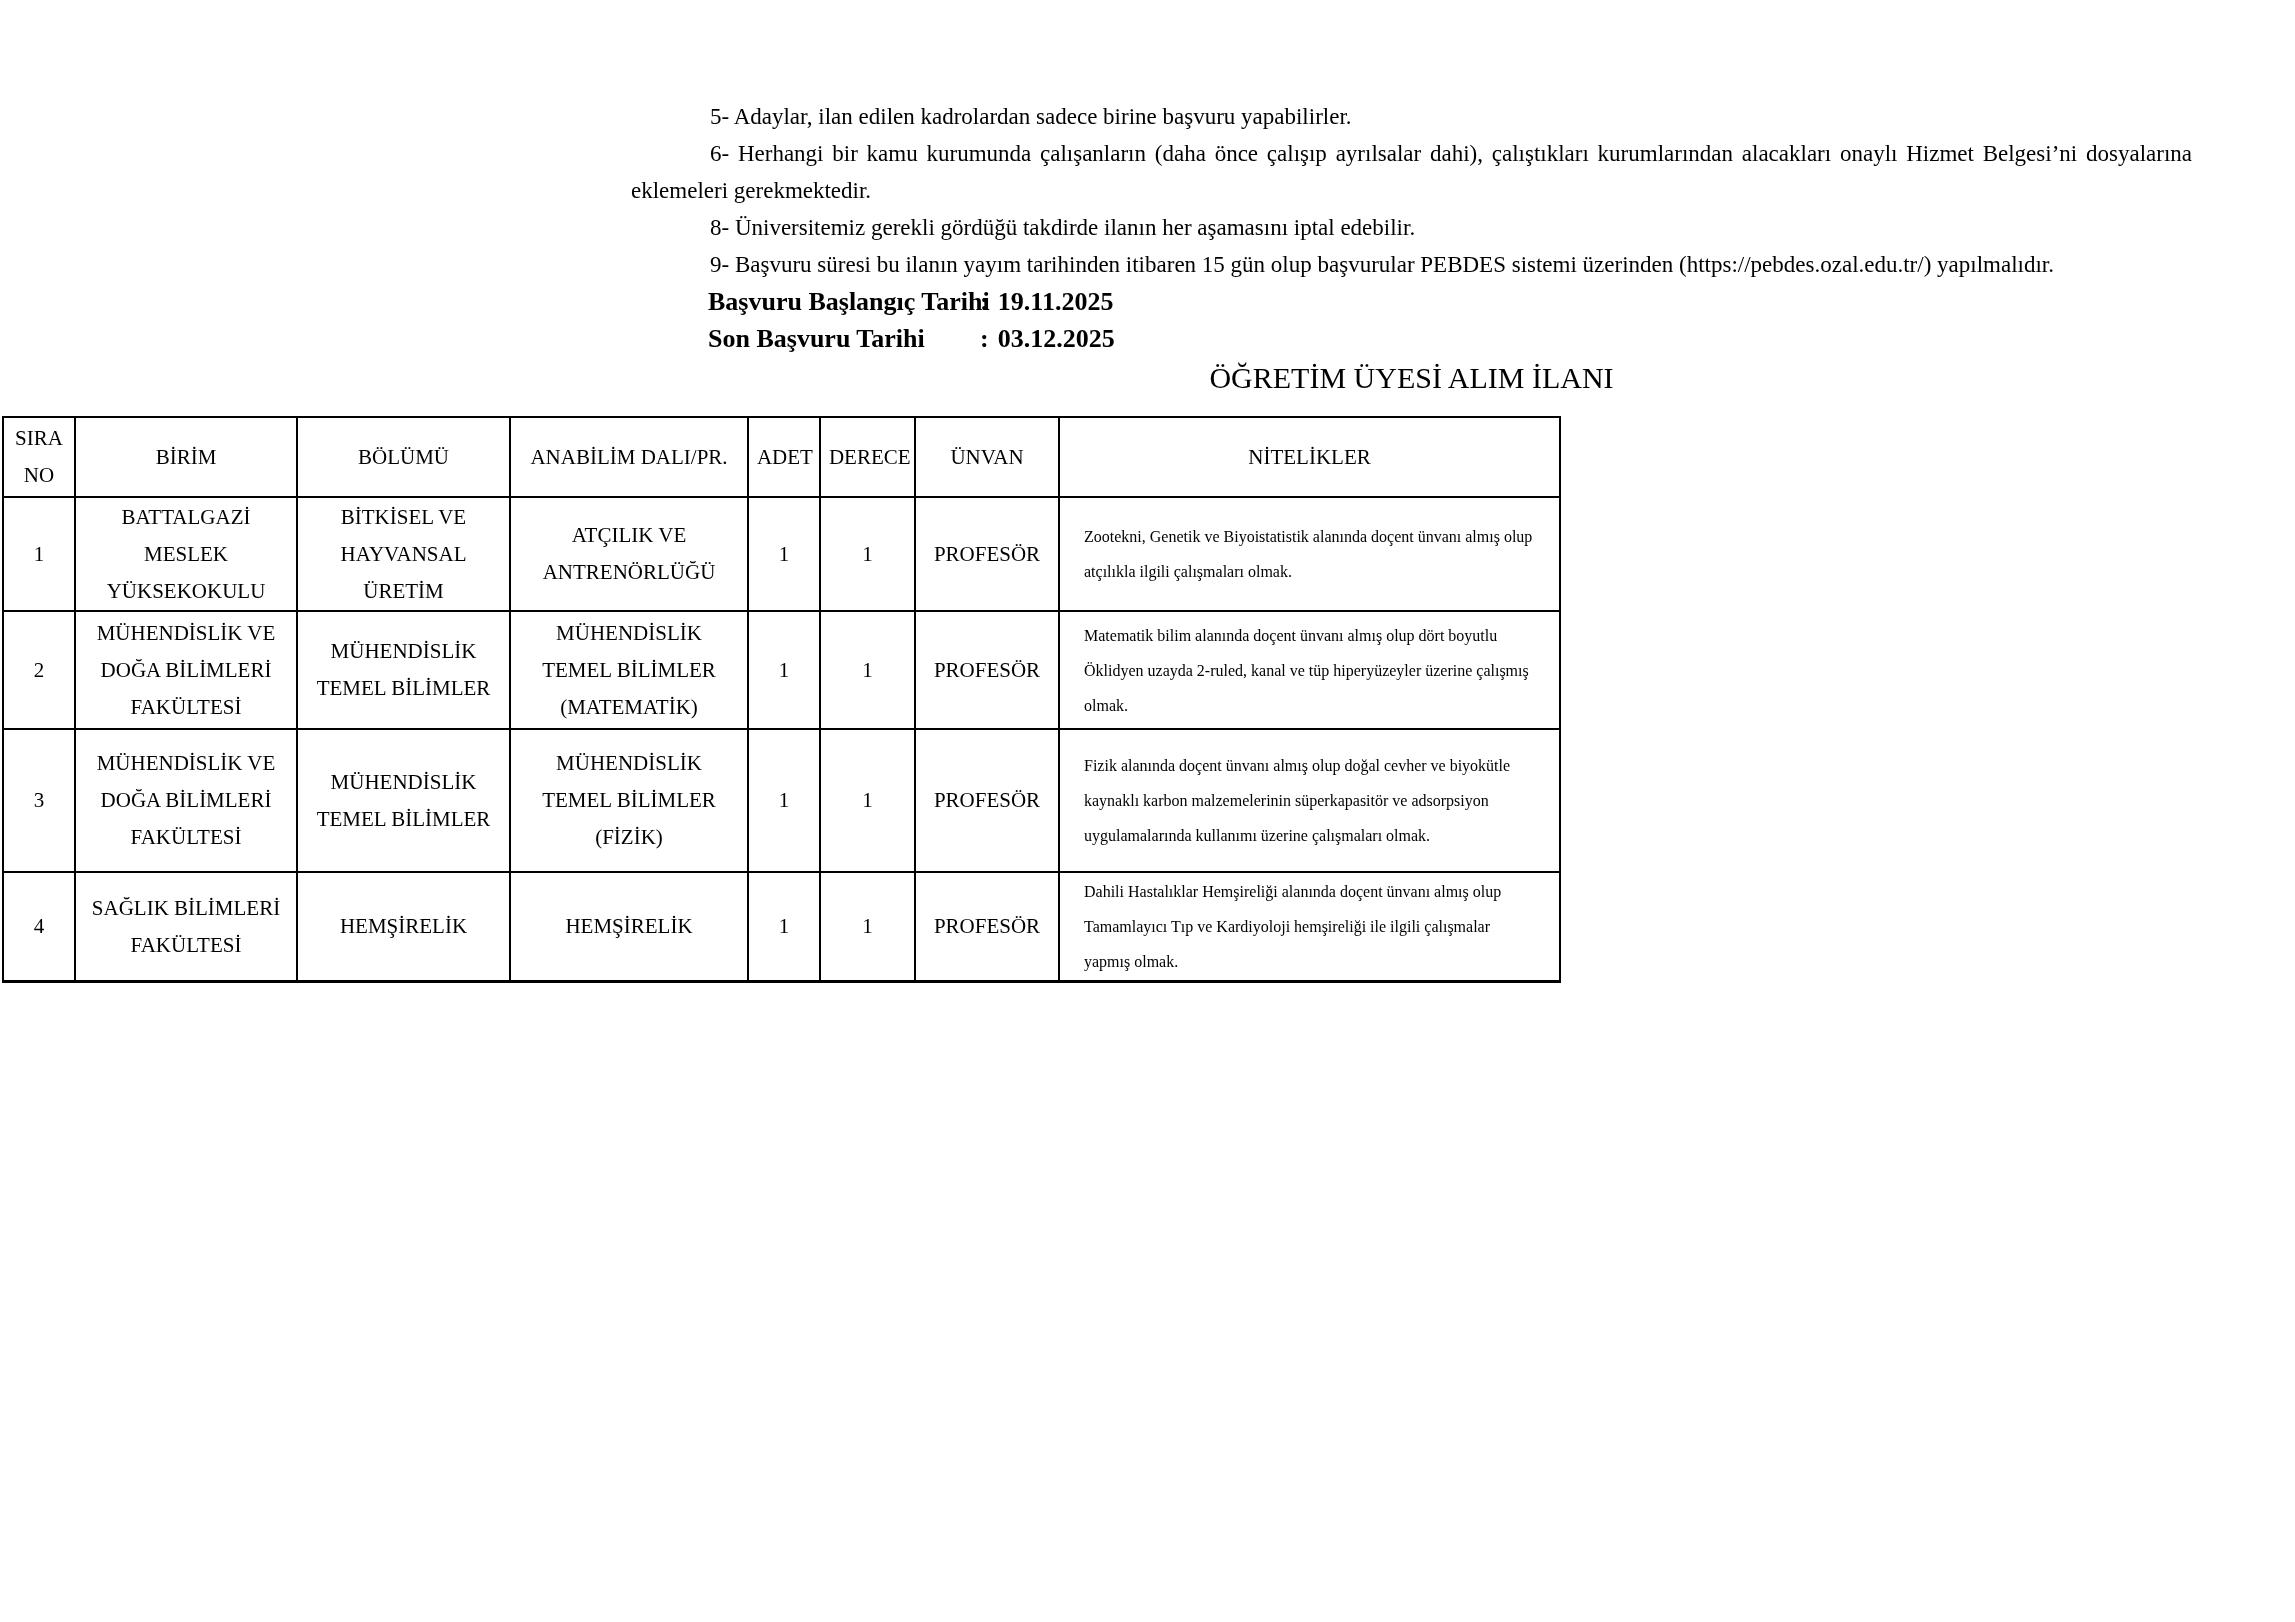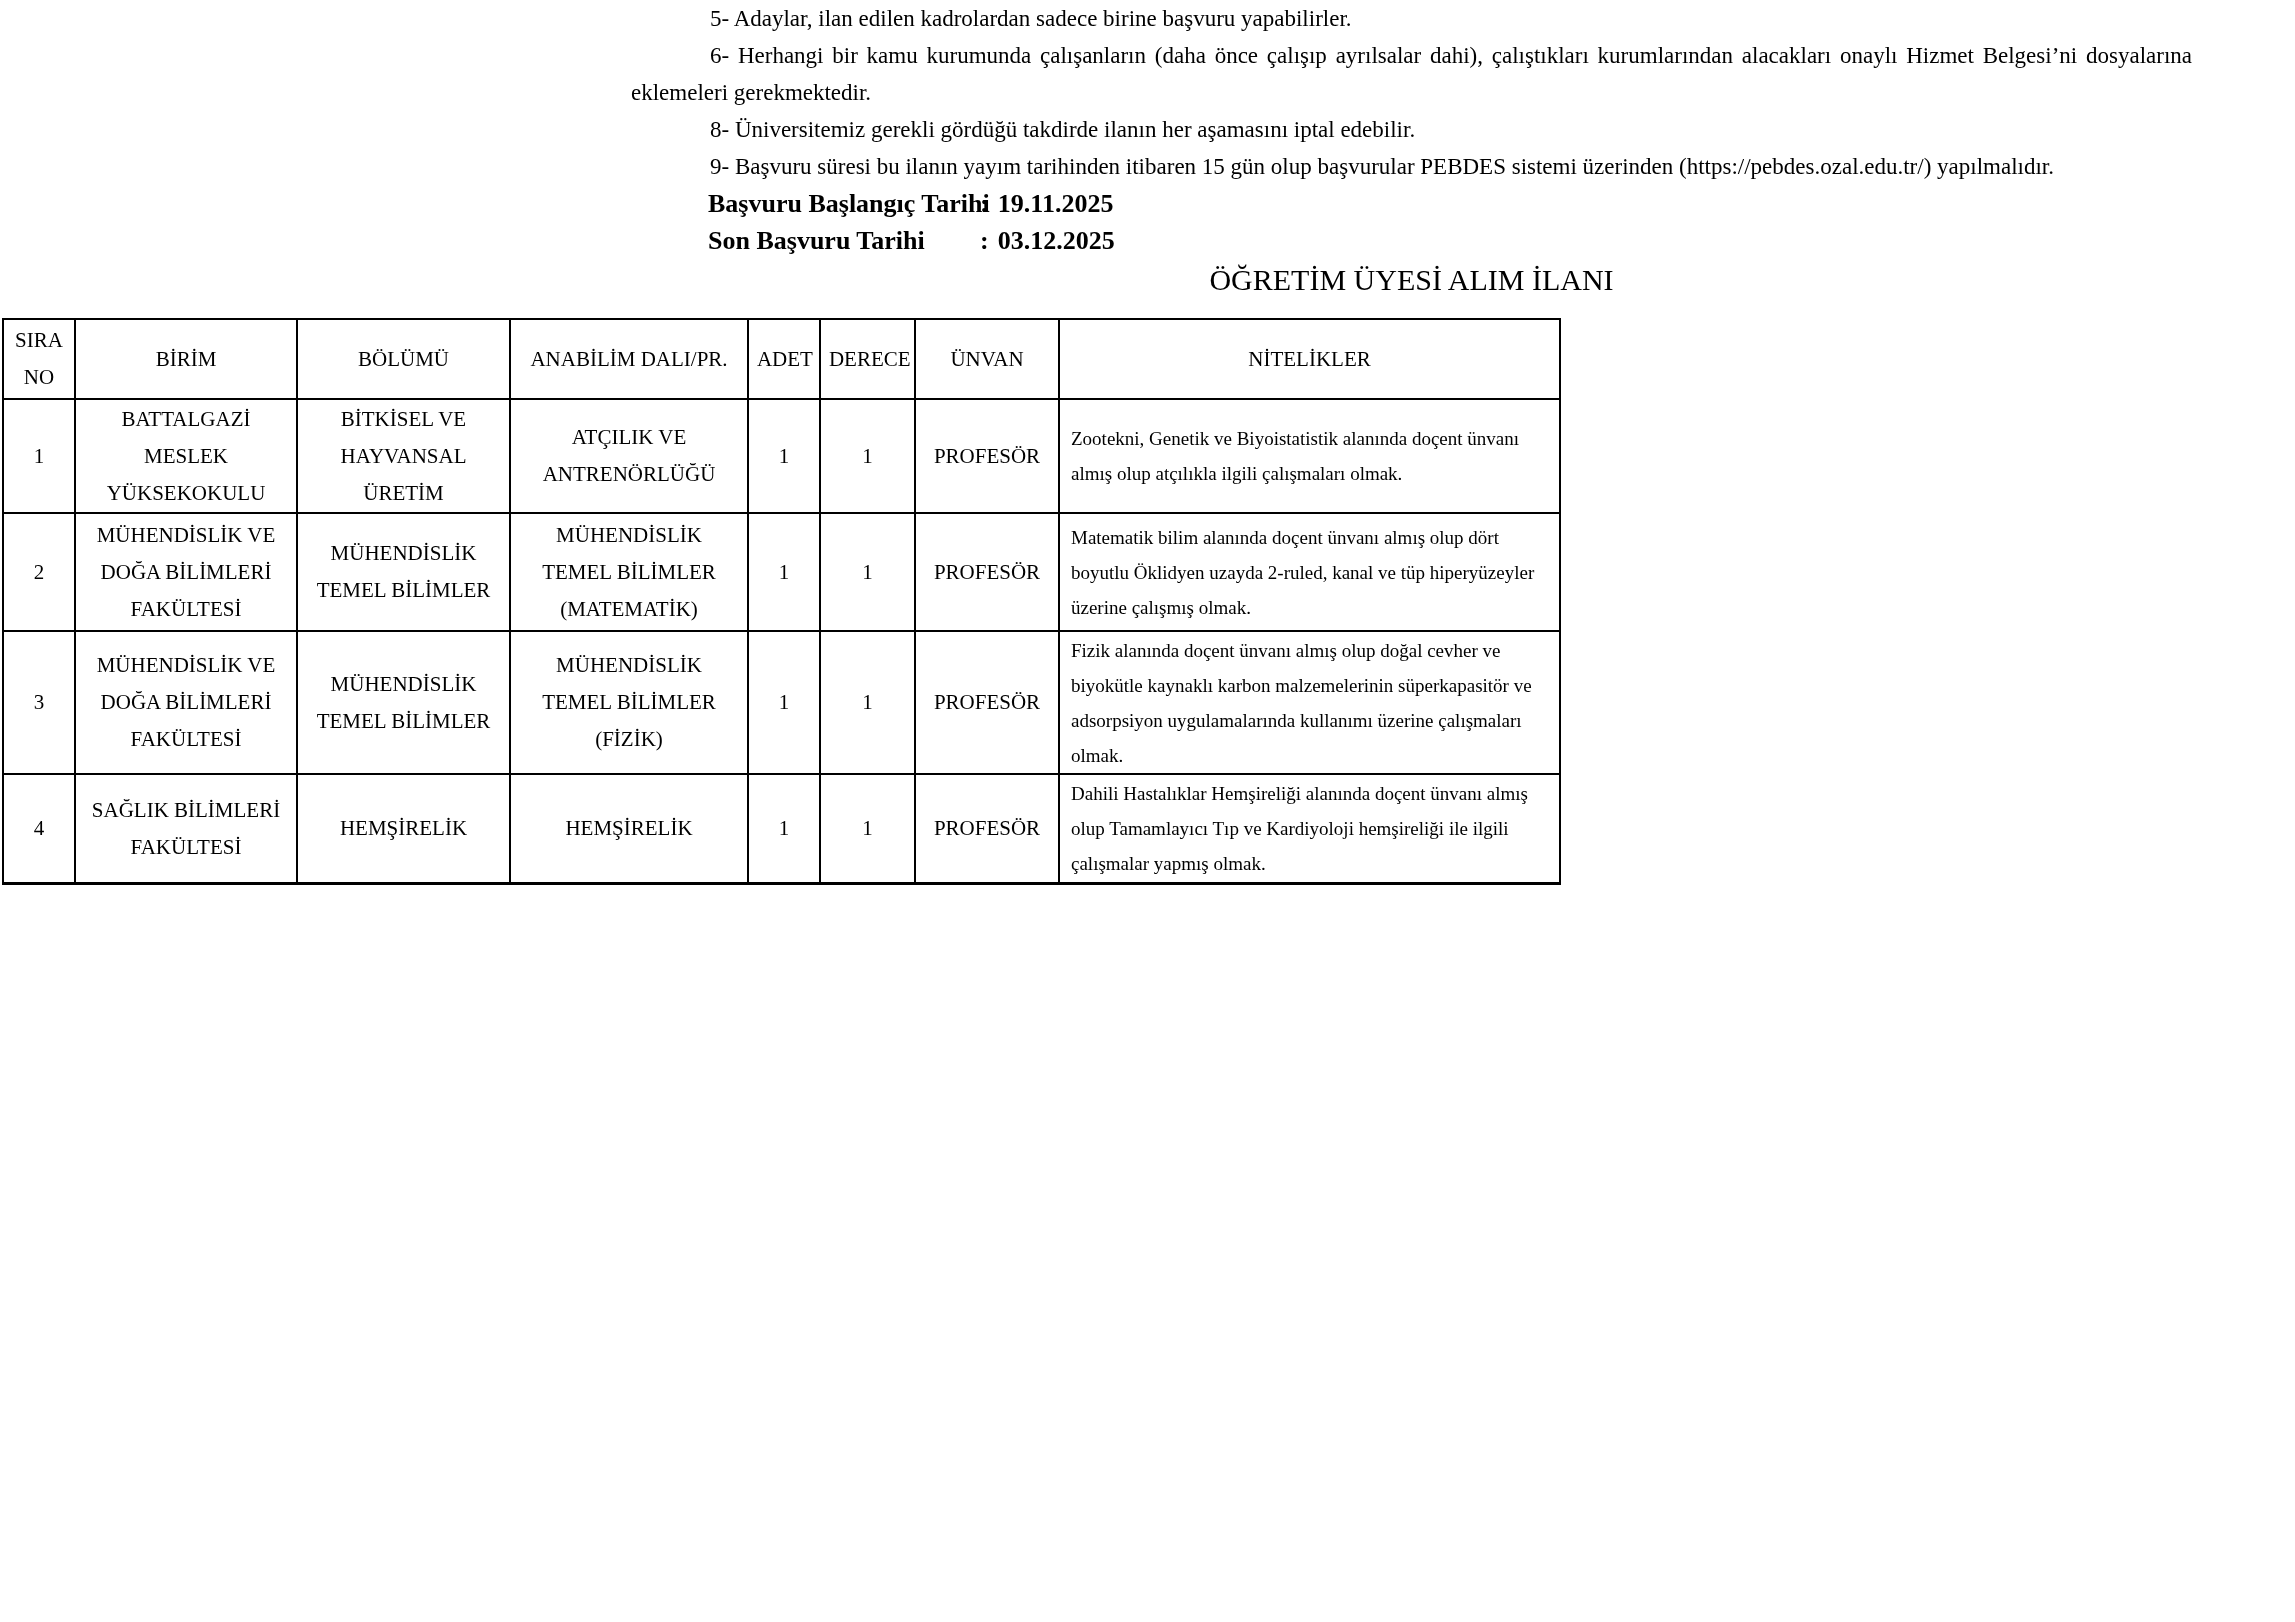--- a/index.html
+++ b/index.html
@@ -11,20 +11,21 @@
     position: relative;
     width: 2295px;
     height: 1623px;
     background: #ffffff;
     color: #000000;
     font-family: "Liberation Serif", serif;
     overflow: hidden;
   }
   .content {
     margin-left: 631px;
+    padding-top: 98px;
     width: 1561px;
   }
   .para {
     margin: 0;
     font-size: 23px;
     line-height: 37px;
     text-align: justify;
     text-indent: 79px;
   }
   .dateline {
@@ -63,23 +64,23 @@
     font-weight: normal;
     vertical-align: middle;
     text-align: center;
     font-size: 21px;
     line-height: 37px;
     padding: 0 7.9px;
     word-wrap: normal;
   }
   table.jobs td.nitelik {
     text-align: left;
-    font-size: 19px;
+    font-size: 16px;
     line-height: 35px;
-    padding: 0 11px;
+    padding: 0 24px;
   }
   tr.rh  { height: 80px; }
   tr.r1  { height: 114px; }
   tr.r2  { height: 118px; }
   tr.r3  { height: 143px; }
   tr.r4  { height: 109px; }
 </style>
 </head>
 <body>
 

